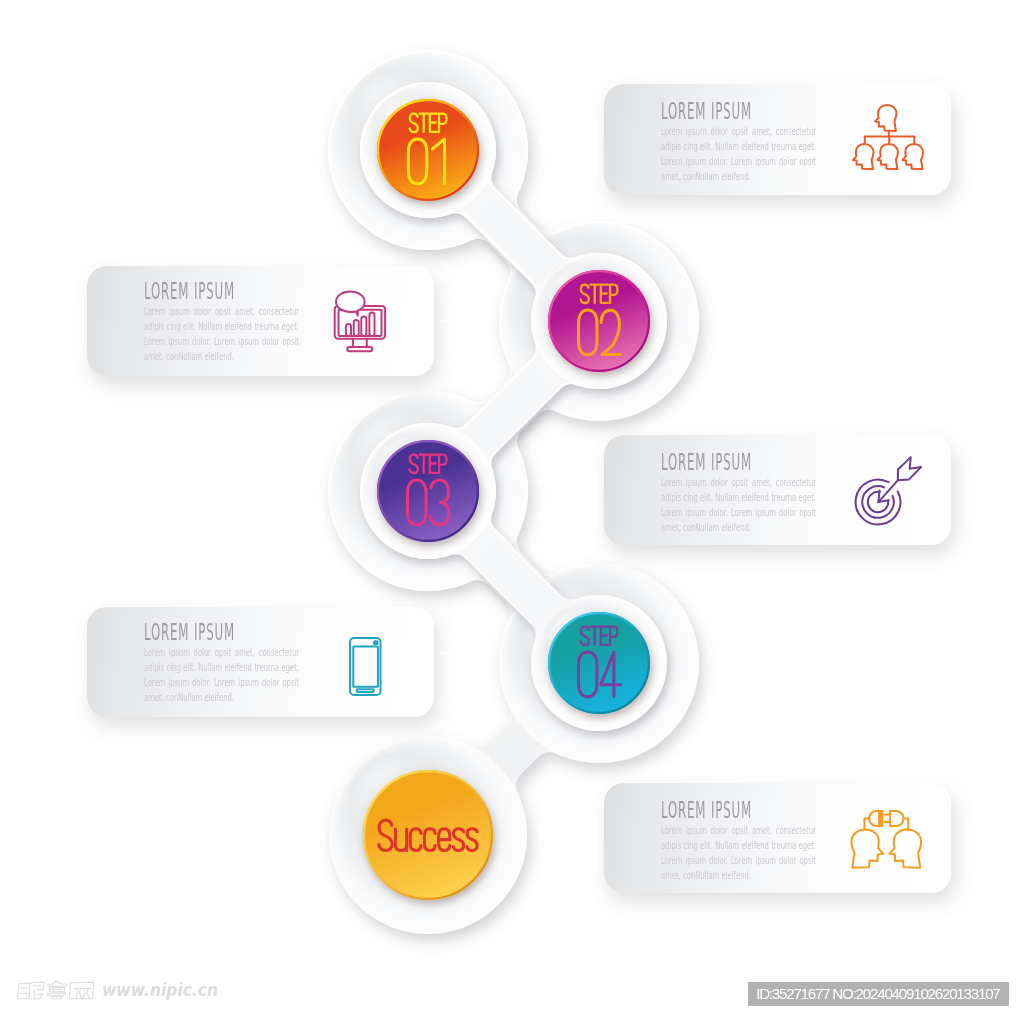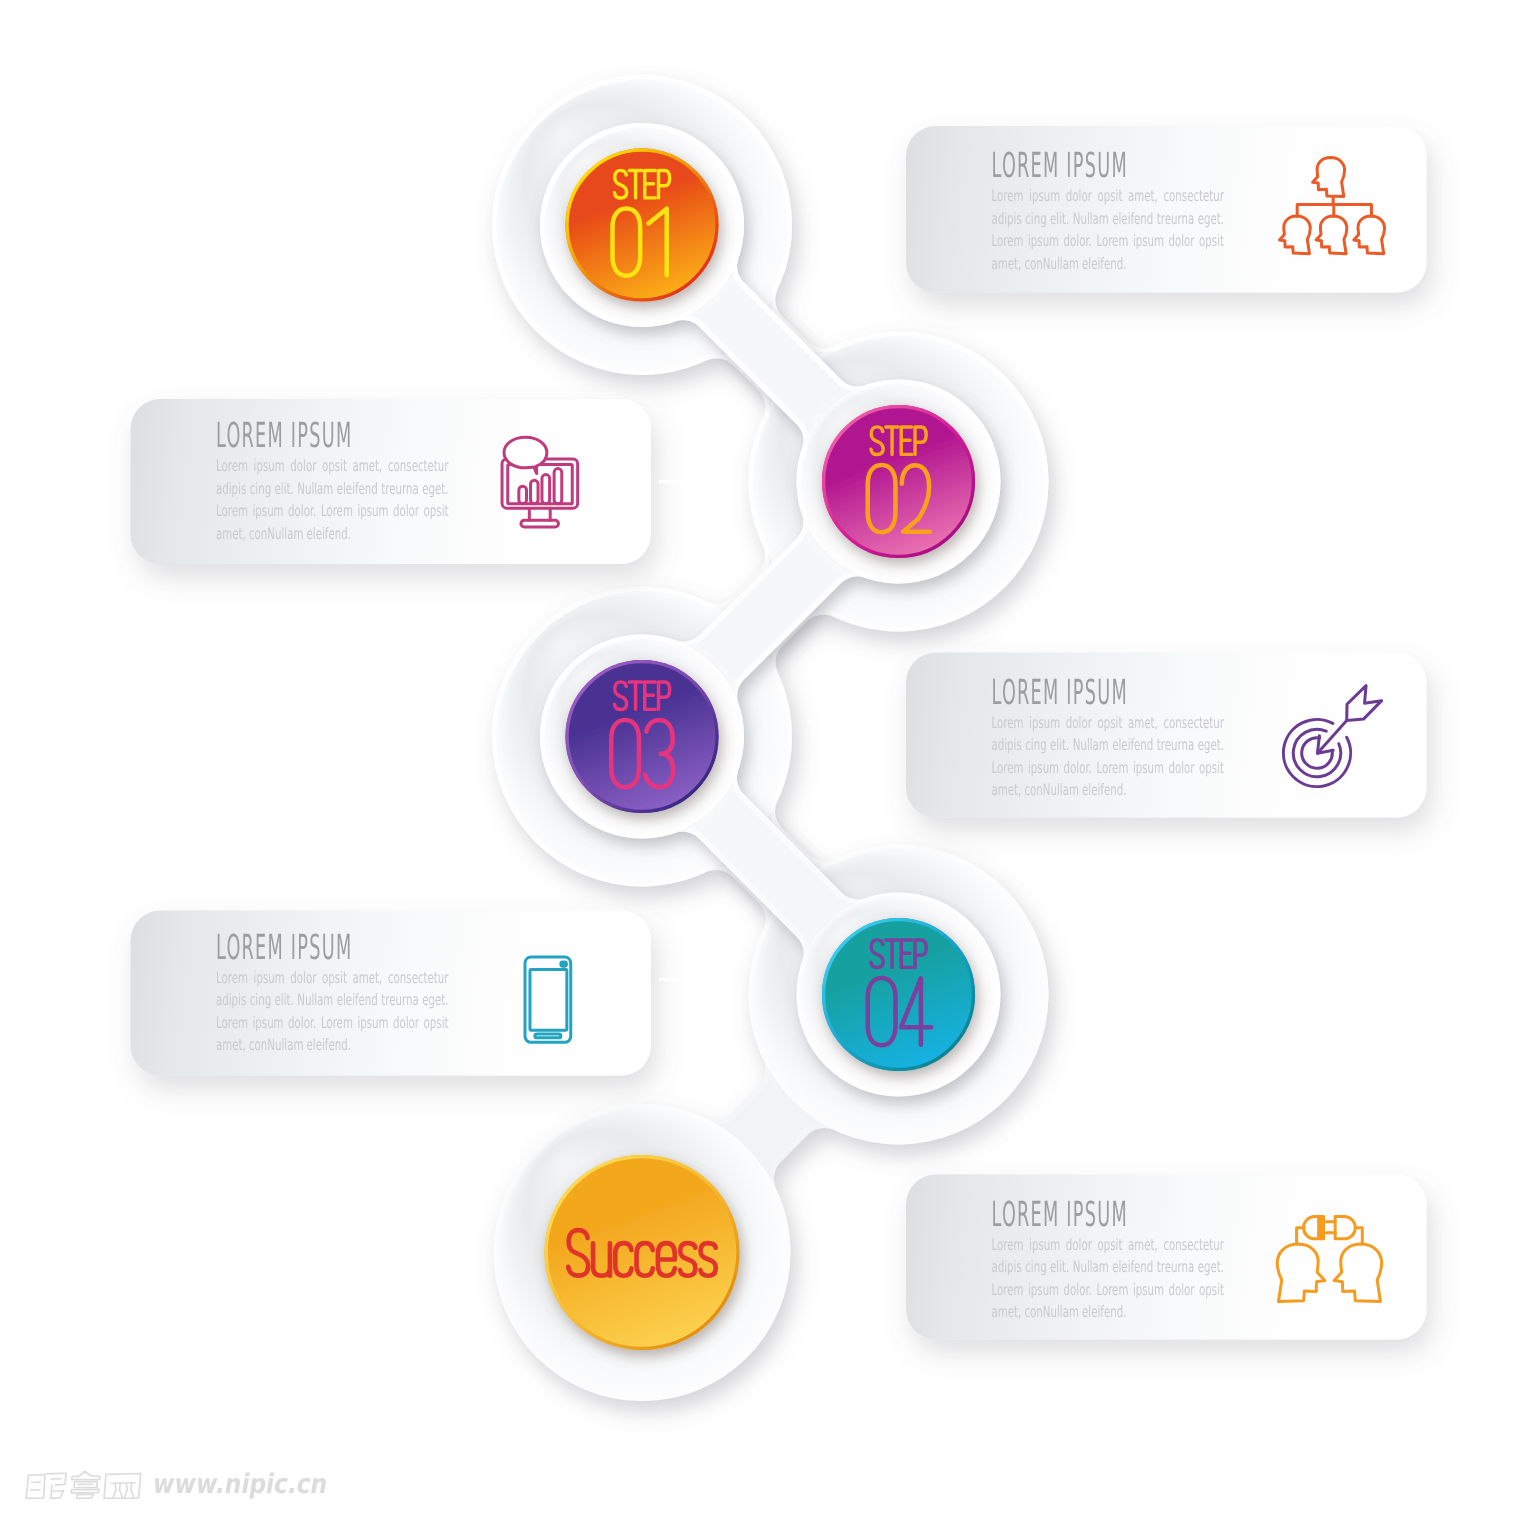--- a/index.html
+++ b/index.html
@@ -465,13 +465,14 @@
       <div class="ttl" style="position:absolute;left:144px;top:280.2px;">LOREM IPSUM</div>
       <div class="bdy" style="position:absolute;left:144px;top:304.3px;">Lorem ipsum dolor opsit amet, consectetur adipis cing elit. Nullam eleifend treurna eget. Lorem ipsum dolor. Lorem ipsum dolor opsit amet, conNullam eleifend.</div>
       <div class="ttl" style="position:absolute;left:661px;top:451.2px;">LOREM IPSUM</div>
       <div class="bdy" style="position:absolute;left:661px;top:475.3px;">Lorem ipsum dolor opsit amet, consectetur adipis cing elit. Nullam eleifend treurna eget. Lorem ipsum dolor. Lorem ipsum dolor opsit amet, conNullam eleifend.</div>
       <div class="ttl" style="position:absolute;left:144px;top:621.2px;">LOREM IPSUM</div>
       <div class="bdy" style="position:absolute;left:144px;top:645.3px;">Lorem ipsum dolor opsit amet, consectetur adipis cing elit. Nullam eleifend treurna eget. Lorem ipsum dolor. Lorem ipsum dolor opsit amet, conNullam eleifend.</div>
       <div class="ttl" style="position:absolute;left:661px;top:799.2px;">LOREM IPSUM</div>
       <div class="bdy" style="position:absolute;left:661px;top:823.3px;">Lorem ipsum dolor opsit amet, consectetur adipis cing elit. Nullam eleifend treurna eget. Lorem ipsum dolor. Lorem ipsum dolor opsit amet, conNullam eleifend.</div>
       <div class="" style="position:absolute;left:102px;top:979px;color:#dcdcdc;font-style:italic;font-weight:bold;font-size:18px;font-family:&quot;DejaVu Sans Condensed&quot;,&quot;DejaVu Sans&quot;,sans-serif;letter-spacing:0px;transform:scaleX(.96);transform-origin:left top;white-space:nowrap;">www.nipic.cn</div>
     </div>
+  <div id="idbar">ID:35271677 NO:20240409102620133107</div>
 </div>
 
 </body></html>

